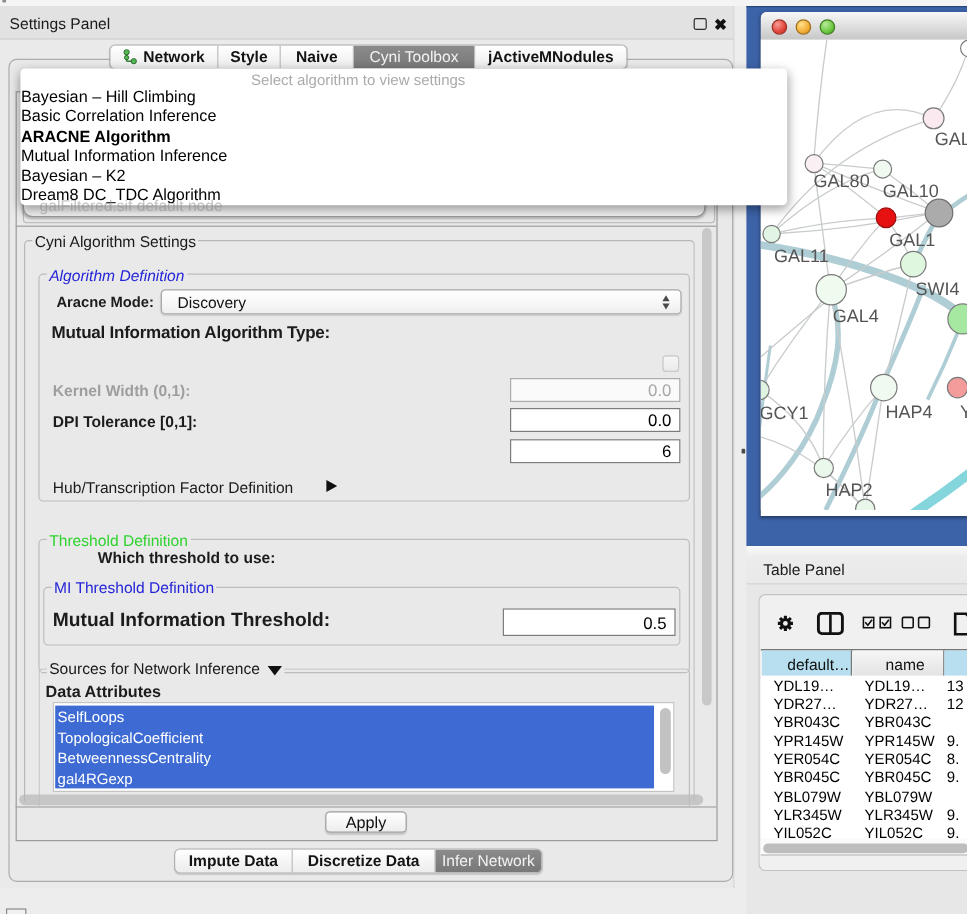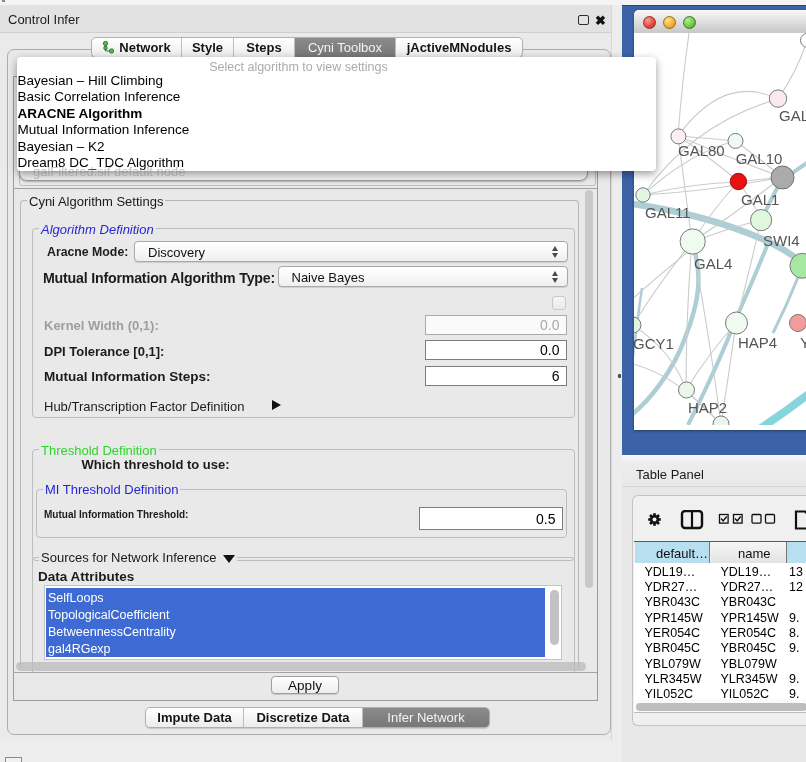--- a/index.html
+++ b/index.html
@@ -36,21 +36,21 @@
 </style>
 </head>
 <body>
 
 <div class="abs" style="left:0;top:0;width:806px;height:5px;background:#f4f4f4;"></div>
 <div class="abs" style="left:2px;top:0;width:3px;height:2px;background:#8a8a8a;"></div>
 
 <div class="abs" style="left:0;top:5px;width:611px;height:735px;background:#eaeaea;border-right:1px solid #d8d8d8;">
 
   <div class="abs" style="left:0;top:0;width:611px;height:27px;background:#e2e2e2;border-bottom:1px solid #cfcfcf;"></div>
-  <div class="abs" style="left:8px;top:7px;font-size:13px;color:#1b1b1b;">Control Infer</div>
+  <div class="abs" style="left:8px;top:7px;font-size:13px;color:#1b1b1b;">Settings Panel</div>
   <div class="abs" style="left:578px;top:9.5px;width:9px;height:8px;border:1.5px solid #2d2d2d;border-radius:2px;"></div>
   <div class="abs" style="left:595px;top:8px;font-size:13px;font-weight:bold;color:#111;">✖</div>
 
   <div class="abs" style="left:7px;top:44px;width:602px;height:683.5px;border:1px solid #adadad;border-radius:7px;background:#e9e9e9;"></div>
 
   <div class="abs" style="left:13px;top:71px;width:583px;height:622.5px;border:1px solid #9b9b9b;background:#e9e9e9;"></div>
 
   <div class="abs" style="left:19px;top:78px;width:575px;height:46px;border:1px solid #bdbdbd;border-radius:3px;"></div>
   <div class="abs" style="left:19px;top:130.5px;width:575px;height:48px;border:1px solid #bdbdbd;border-radius:3px;"></div>
 
@@ -76,53 +76,45 @@
 
   <div class="lbl abs" style="left:47px;top:240px;font-size:12.3px;">Aracne Mode:</div>
   <div class="combo" style="left:134px;top:236px;width:432px;height:19px;">
      <span class="ctext">Discovery</span>
      <span class="carrows">
         <span class="up"></span>
         <span class="dn"></span>
       </span>
   </div>
   <div class="lbl abs" style="left:43px;top:264.5px;font-size:14.2px;letter-spacing:-0.2px;">Mutual Information Algorithm Type:</div>
-  <div class="combo" style="left:277.5px;top:261px;width:288.5px;height:19px;">
-     <span class="ctext">Naive Bayes</span>
-     <span class="carrows">
-        <span class="up"></span>
-        <span class="dn"></span>
-      </span>
-  </div>
   <div class="abs" style="left:552px;top:291px;width:11.5px;height:11.5px;border:1px solid #c9c9c9;border-radius:3px;background:linear-gradient(#f6f6f6,#eaeaea);"></div>
   <div class="lbl dis abs" style="left:44px;top:313px;">Kernel Width (0,1):</div>
   <div class="tfield" style="left:425px;top:309.5px;width:139.5px;height:18px;border-color:#ababab;background:#fafafa;color:#a8a8a8;">
       <span>0.0</span>
     </div>
   <div class="lbl abs" style="left:44px;top:339px;">DPI Tolerance [0,1]:</div>
   <div class="tfield" style="left:425px;top:335px;width:139.5px;height:18px;">
       <span>0.0</span>
     </div>
-  <div class="lbl abs" style="left:44px;top:364px;font-size:13.5px;">Mutual Information Steps:</div>
   <div class="tfield" style="left:425px;top:360.5px;width:139.5px;height:18px;">
       <span>6</span>
     </div>
 
   <div class="abs" style="left:44px;top:394px;font-size:13px;color:#1c1c1c;white-space:nowrap;">Hub/Transcription Factor Definition</div>
   <div class="abs" style="left:272px;top:395px;width:0;height:0;border-top:5.5px solid transparent;border-bottom:5.5px solid transparent;border-left:9px solid #111;"></div>
 
   <div class="tbox" style="left:32px;top:444px;width:541px;height:110px;">
     <span class="cap" style="color:#2fd32f;">Threshold Definition</span>
   </div>
   <div class="lbl abs" style="left:81.5px;top:452px;font-size:13px;">Which threshold to use:</div>
 
   <div class="tbox" style="left:36px;top:483.5px;width:529px;height:47px;">
     <span class="cap" style="color:#2525d8;">MI Threshold Definition</span>
   </div>
-  <div class="lbl abs" style="left:44px;top:504px;font-size:10px;">Mutual Information Threshold:</div>
+  <div class="lbl abs" style="left:44px;top:504px;font-size:16px;">Mutual Information Threshold:</div>
   <div class="tfield" style="left:418.5px;top:502px;width:142px;height:21px;">
       <span>0.5</span>
     </div>
 
   <div class="tbox" style="left:32px;top:551.5px;width:541px;height:114px;border-bottom:none;border-radius:4px 4px 0 0;">
     <span class="cap" style="color:#1a1a1a;">Sources for Network Inference
       <span style="display:inline-block;width:0;height:0;border-left:6.5px solid transparent;border-right:6.5px solid transparent;border-top:8px solid #111;vertical-align:-1px;margin-left:3px;"></span>
     </span>
   </div>
   <div class="lbl abs" style="left:38px;top:563.5px;font-size:13.5px;">Data Attributes</div>
@@ -135,34 +127,34 @@
     <div class="abs" style="left:505px;top:4px;width:9px;height:55px;background:#c2c2c2;border-radius:4.5px;"></div>
   </div>
 
   <div class="abs" style="left:271px;top:671px;width:66px;height:16px;border:1px solid #9f9f9f;border-radius:4px;
         background:linear-gradient(#ffffff,#ededed);box-shadow:0 1px 1px rgba(0,0,0,0.15);
         display:flex;align-items:center;justify-content:center;font-size:13.5px;color:#111;">Apply</div>
 
   <div class="seg" style="left:145px;top:702px;height:19px;">
     <div class="sitem" style="width:97px;font-weight:bold;">Impute Data</div>
     <div class="sitem" style="width:118px;font-weight:bold;">Discretize Data</div>
-    <div class="sitem sel" style="width:126px;">Infer Network</div>
+    <div class="sitem sel" style="width:88px;">Infer Network</div>
   </div>
 
   <div class="seg" style="left:91px;top:32px;height:19px;">
     <div class="sitem" style="width:89px;font-weight:bold;">
       <svg width="13" height="13" viewBox="0 0 13 13" style="margin-right:4px;">
         <line x1="3.5" y1="3" x2="3.5" y2="10" stroke="#2e7d32" stroke-width="1.2"></line>
         <line x1="3.5" y1="10" x2="9" y2="10" stroke="#2e7d32" stroke-width="1.2"></line>
         <circle cx="3.5" cy="2.5" r="2.2" fill="#55b855" stroke="#1b5e20" stroke-width="0.7"></circle>
         <circle cx="3.5" cy="7" r="1.8" fill="#55b855" stroke="#1b5e20" stroke-width="0.7"></circle>
         <circle cx="9.5" cy="10" r="2.2" fill="#55b855" stroke="#1b5e20" stroke-width="0.7"></circle>
       </svg>Network</div>
     <div class="sitem" style="width:51px;font-weight:bold;">Style</div>
-    <div class="sitem" style="width:60px;font-weight:bold;">Steps</div>
+    <div class="sitem" style="width:60px;font-weight:bold;">Naive</div>
     <div class="sitem sel" style="width:100px;">Cyni Toolbox</div>
     <div class="sitem" style="width:126px;font-weight:bold;">jActiveMNodules</div>
   </div>
 </div>
 
 <div class="abs" style="left:17px;top:56.5px;width:639px;height:114px;background:#fff;border-radius:4px;
      box-shadow:0 3px 9px rgba(0,0,0,0.4);z-index:50;">
   <div class="abs" style="left:0;top:3px;width:563px;text-align:center;font-size:12.5px;color:#ababab;">Select algorithm to view settings</div>
   <div class="abs" style="left:0.5px;top:16px;font-size:13.5px;color:#000;line-height:16.55px;white-space:nowrap;">
     Bayesian – Hill Climbing<br>

